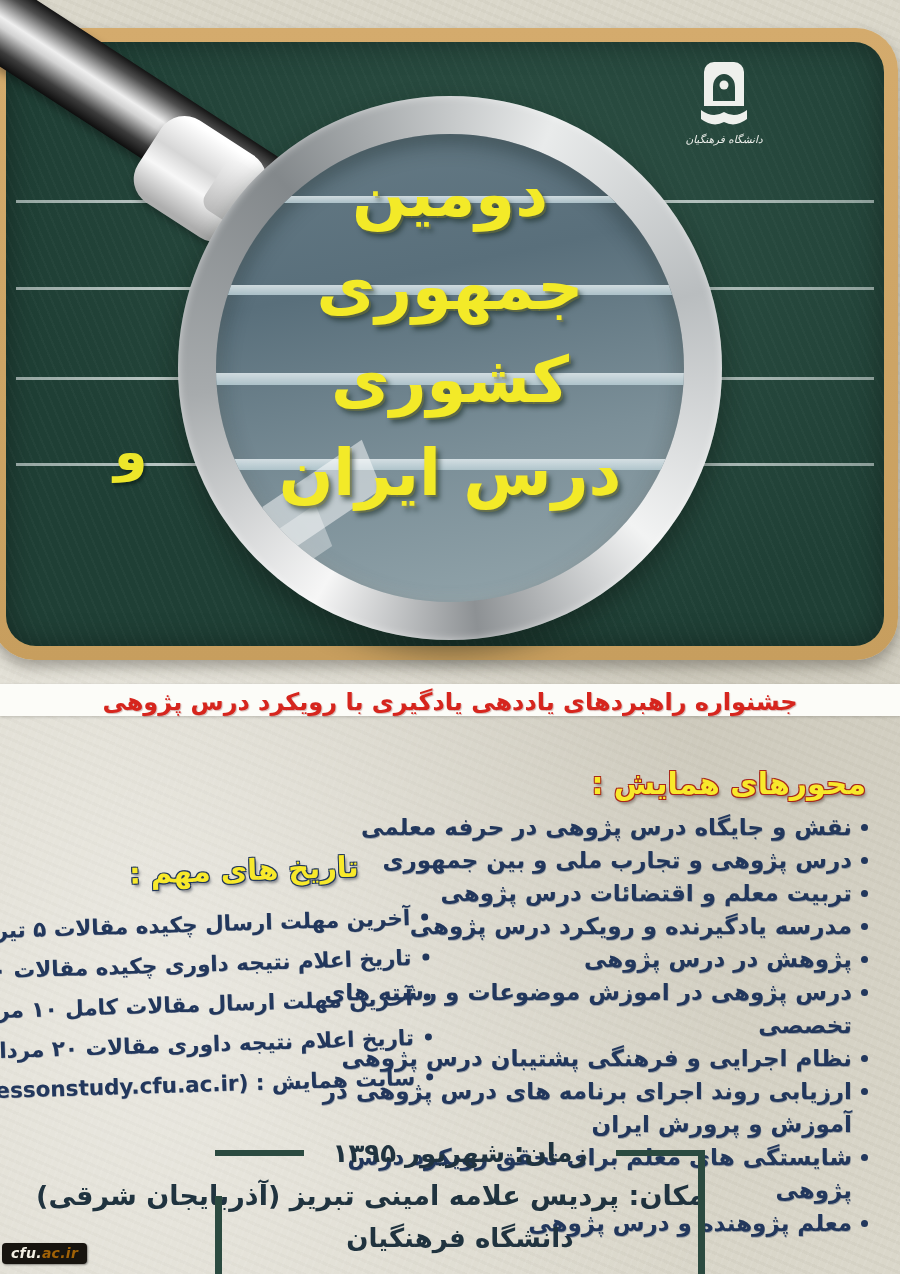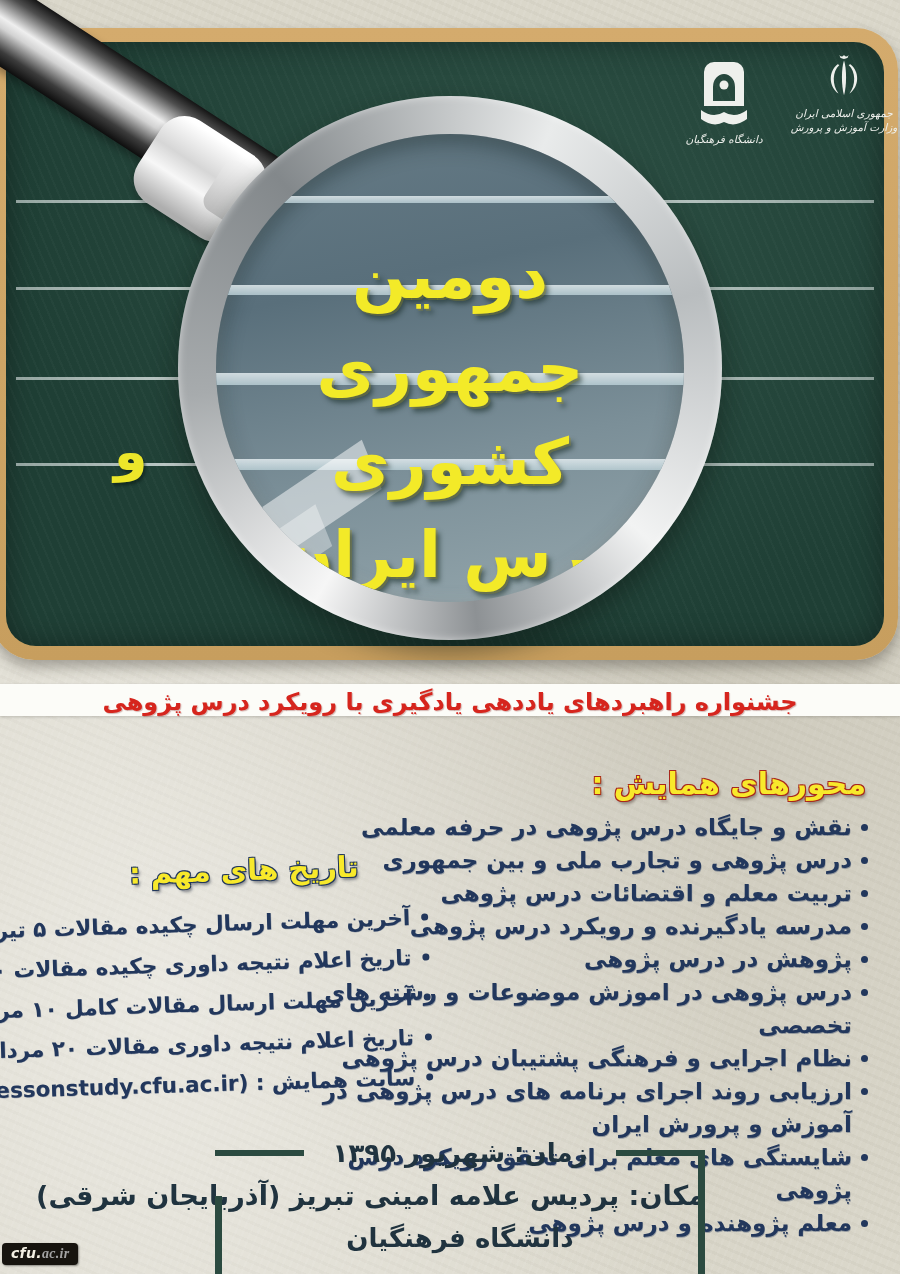--- a/index.html
+++ b/index.html
@@ -73,21 +73,21 @@
     position:absolute;inset:38px;border-radius:50%;overflow:hidden;
     background:linear-gradient(168deg,#667b86 0%,#596f7b 32%,#7b8f98 66%,#95a7ad 100%);
     box-shadow:inset 0 8px 22px rgba(15,30,30,.45), inset 0 -4px 14px rgba(255,255,255,.18);
   }
   .glass-band{position:absolute;left:-10px;right:-10px;background:linear-gradient(#e4edf0,#b9ced5);opacity:.85;filter:blur(.5px);}
   .gb1{top:62px;height:7px}.gb2{top:151px;height:10px}.gb3{top:239px;height:12px}.gb4{top:325px;height:11px}
   .glass-reflect{position:absolute;background:rgba(255,255,255,.5);transform:rotate(-34deg) skewX(-12deg);}
   .gr1{left:46px;top:338px;width:120px;height:52px;}
   .gr2{left:20px;top:396px;width:96px;height:44px;opacity:.7;}
   .lens-title{
-    position:absolute;inset:0;display:flex;flex-direction:column;align-items:center;justify-content:flex-end;
+    position:absolute;inset:0;display:flex;flex-direction:column;align-items:center;justify-content:flex-start;
     padding-top:14px;direction:rtl;
   }
   .lens-title .line{
     font-size:64px;font-weight:bold;color:#f3ea28;line-height:93px;white-space:nowrap;
     text-shadow:2px 2px 0 rgba(150,140,40,.35), 4px 5px 5px rgba(20,40,35,.55);
   }
   
   .banner{
     position:absolute;left:0;top:684px;width:900px;height:32px;background:#fcfcf8;
     display:flex;align-items:flex-end;justify-content:center;direction:rtl;
@@ -131,48 +131,36 @@
   .fbox .vline-left{position:absolute;left:0;top:58px;height:78px;width:7px;background:#2b4a40;}
   .fbox .loc{direction:rtl;text-align:center;font-size:27px;font-weight:bold;margin-top:12px;white-space:nowrap;}
   .fbox .uni{direction:rtl;text-align:center;font-size:26px;font-weight:bold;margin-top:12px;}
   
   .watermark{
     position:absolute;left:2px;top:1243px;background:#17140f;border-radius:4px;
     padding:2px 9px 3px;font-style:italic;font-weight:bold;font-size:14px;letter-spacing:.3px;
     box-shadow:1px 1px 2px rgba(0,0,0,.4);
   }
   .watermark .p1{color:#f3efe2;}
-  .watermark .p2{color:#a3a3a3;font-family:Liberation Serif, serif;}
+  .watermark .p2{color:#a16207;}
 </style>
 </head>
 <body>
 
 <div class="poster">
 
   <div class="board-frame">
     <div class="board">
       <div class="chalk-line cl1"></div>
       <div class="chalk-line cl2"></div>
       <div class="chalk-line cl3"></div>
       <div class="chalk-line cl4"></div>
     </div>
   </div>
 
-  <div class="logo-ministry">
-    <svg viewBox="0 0 48 52">
-      <g fill="#eef0ec">
-        <path d="M19 2 q2.5 3.5 5 0 q2.5 3.5 5 0 l-1 3 q-4 2.5 -8 0 Z"></path>
-        <path d="M24 8 C21 16 21 36 24 46 C27 36 27 16 24 8 Z"></path>
-        <path d="M17 12 C7 20 7 36 18 44 C11 35 11 20 19 13 Z"></path>
-        <path d="M31 12 C41 20 41 36 30 44 C37 35 37 20 29 13 Z"></path>
-      </g>
-    </svg>
-    <div class="cap">جمهوری اسلامی ایران</div>
-    <div class="cap">وزارت آموزش و پرورش</div>
-  </div>
 
   <div class="logo-university">
     <svg viewBox="0 0 60 72">
       <g fill="#eef0ec">
         <path fill-rule="evenodd" d="M20 4 h20 a10 10 0 0 1 10 10 v34 h-40 v-34 a10 10 0 0 1 10 -10 Z M30 16 a11 13 0 0 0 -11 13 v14 h22 v-14 a11 13 0 0 0 -11 -13 Z"></path>
         <circle cx="30" cy="27" r="4.5"></circle>
         <path d="M7 52 q12 9 23 2 q11 7 23 -2 v9 q-12 9 -23 3 q-11 6 -23 -3 Z"></path>
       </g>
     </svg>
     <div class="cap">دانشگاه فرهنگیان</div>

